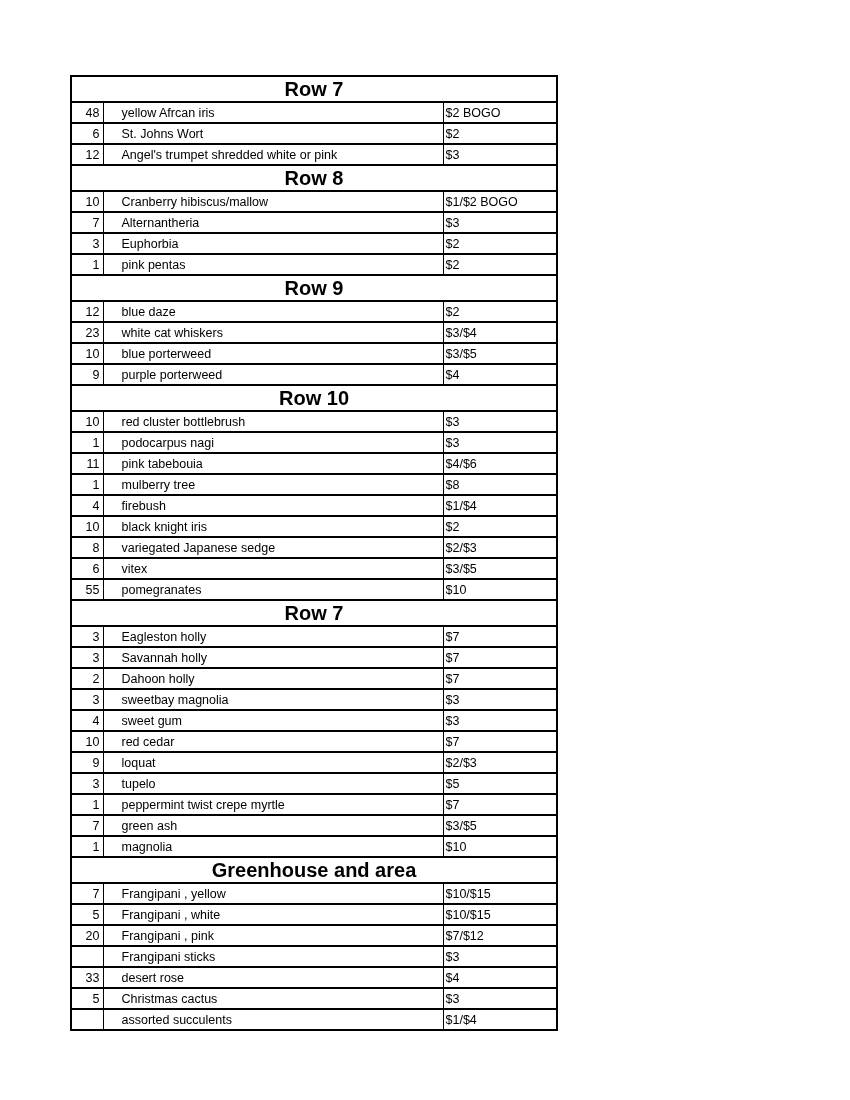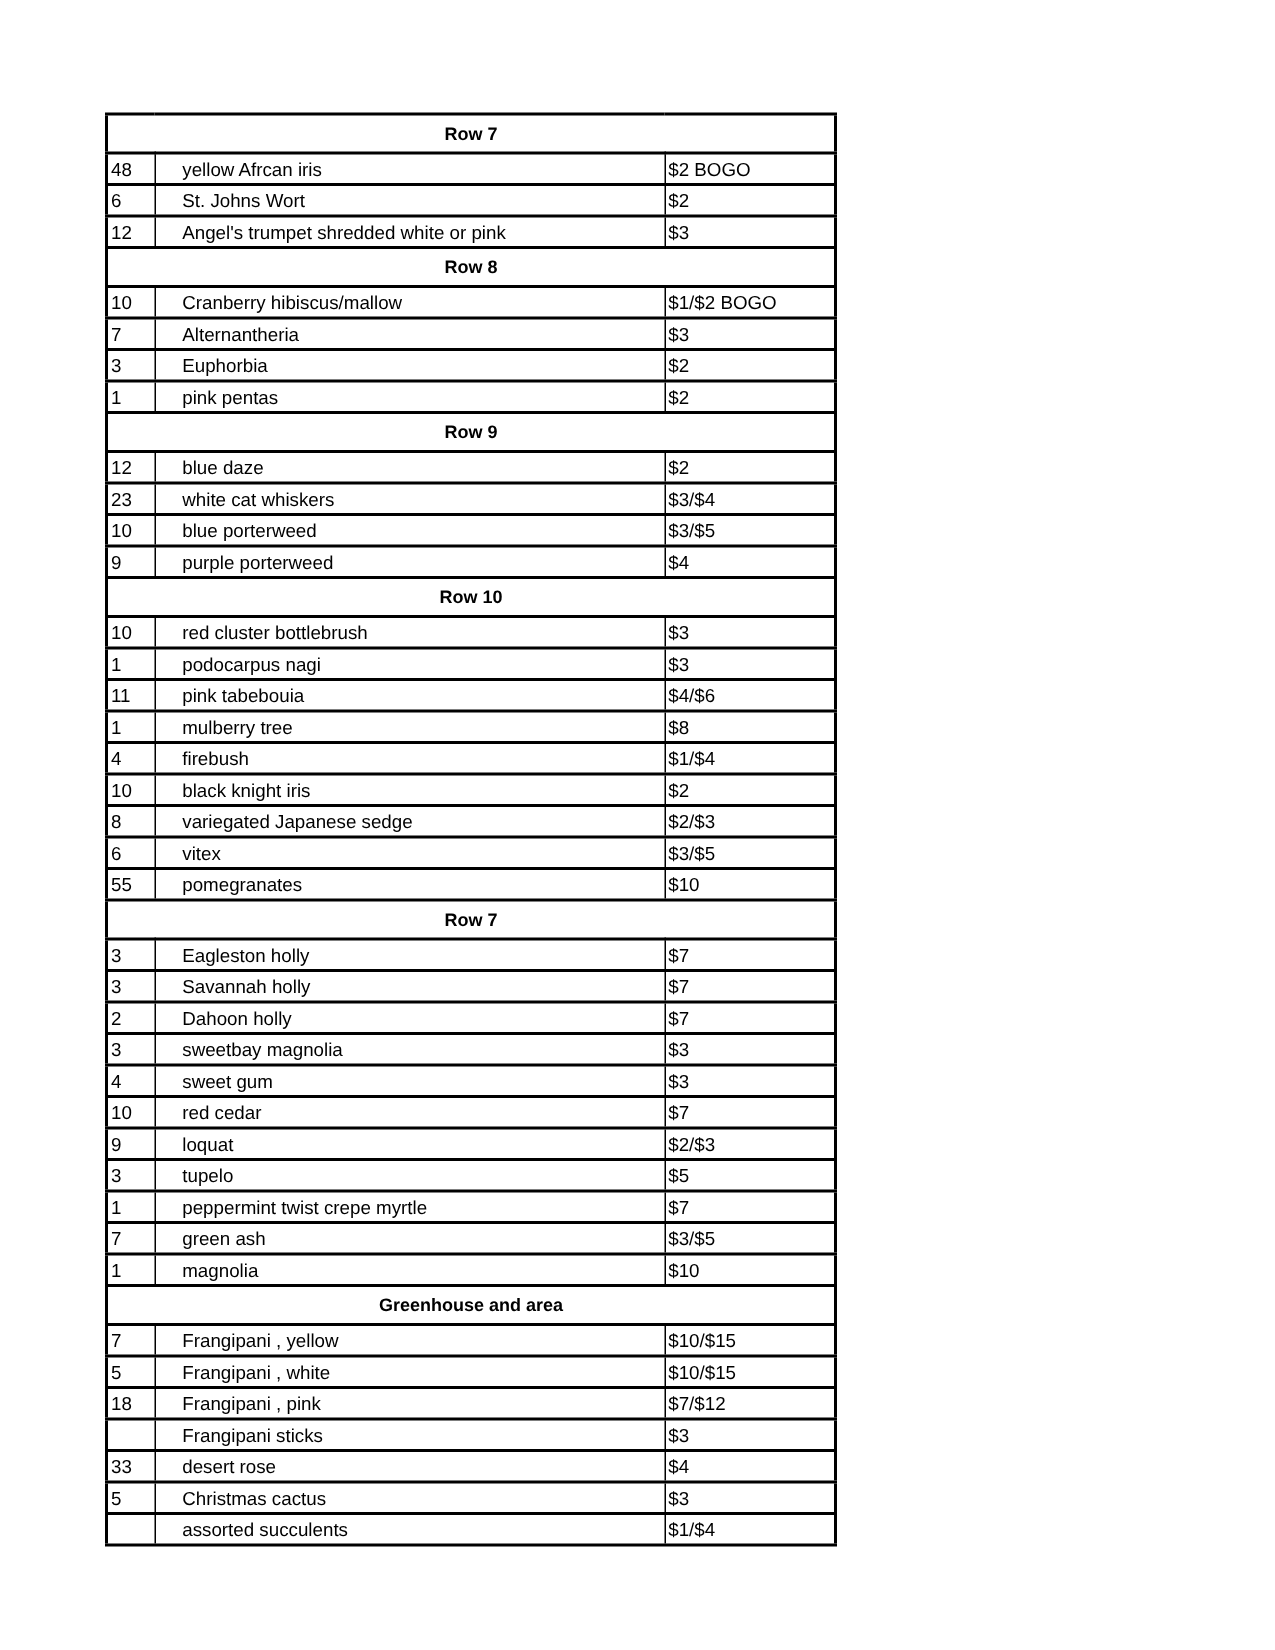--- a/index.html
+++ b/index.html
@@ -16,27 +16,27 @@
   #sheet col.c-price { width: 114px; }
   #sheet td {
     border: 1px solid #000;
     padding: 0 2px;
     font-size: 12.5px;
     height: 19px;
     line-height: 18px;
     white-space: nowrap;
     overflow: hidden;
   }
-  #sheet td.qty { text-align: left; padding-right: 3px; }
+  #sheet td.qty { text-align: right; padding-right: 3px; }
   #sheet td.name { padding-left: 18px; }
   #sheet td.price { padding-left: 2px; }
   #sheet tr.section td {
     text-align: center;
     font-weight: bold;
-    font-size: 12px;
+    font-size: 20px;
     height: 24px;
     line-height: 24px;
     border-top: 2px solid #000;
     border-bottom: 2px solid #000;
   }
   #sheet tr.item td { border-bottom: 2px solid #000; }
 </style>
 </head>
 <body>
 
@@ -224,21 +224,21 @@
         <td class="qty">7</td>
         <td class="name">Frangipani , yellow</td>
         <td class="price">$10/$15</td>
       </tr>
       <tr class="item">
         <td class="qty">5</td>
         <td class="name">Frangipani , white</td>
         <td class="price">$10/$15</td>
       </tr>
       <tr class="item">
-        <td class="qty">18</td>
+        <td class="qty">20</td>
         <td class="name">Frangipani , pink</td>
         <td class="price">$7/$12</td>
       </tr>
       <tr class="item">
         <td class="qty"></td>
         <td class="name">Frangipani  sticks</td>
         <td class="price">$3</td>
       </tr>
       <tr class="item">
         <td class="qty">33</td>

